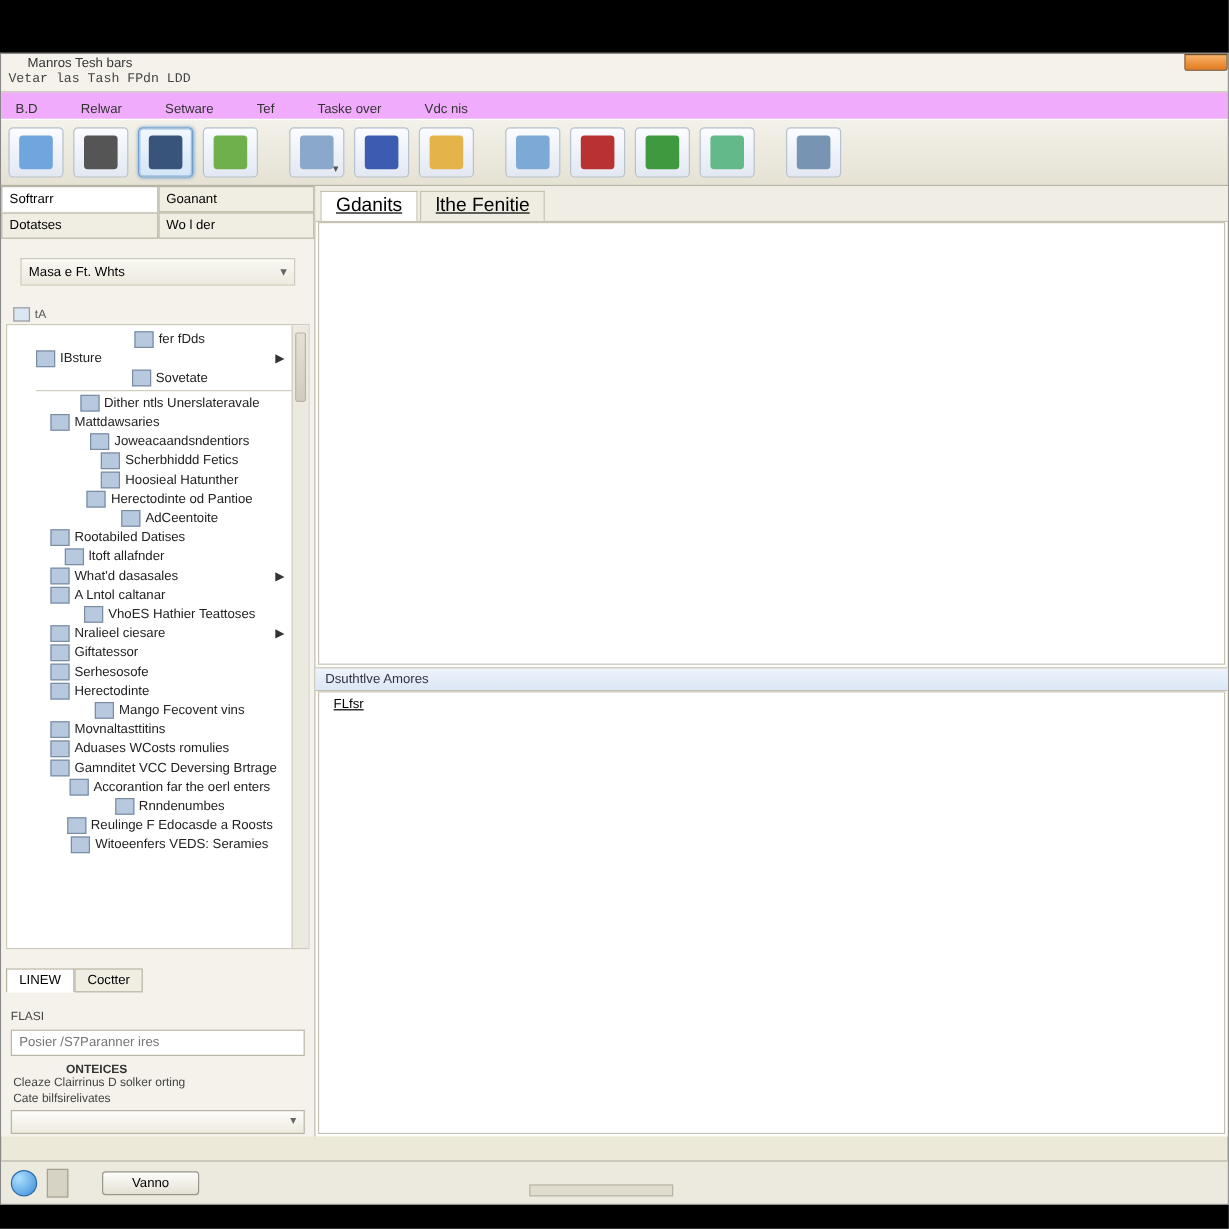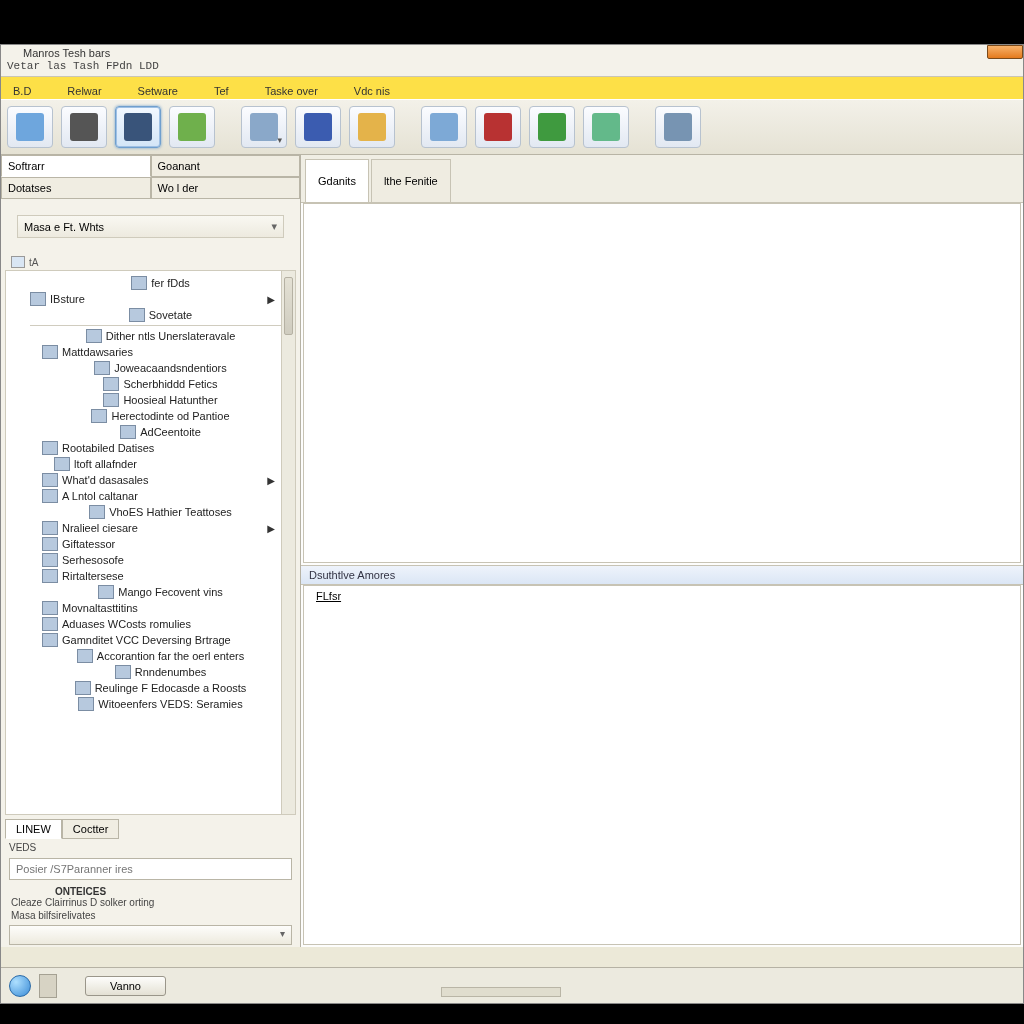--- a/index.html
+++ b/index.html
@@ -27,21 +27,21 @@
     padding: 1px 6px 4px 6px;
     font-size: 11px; color: #444;
     background: #f4f2ea;
     border-bottom: 1px solid #c9c5b5;
     font-family: Liberation Mono, monospace;
   }
   .tabstrip {
     display: flex; gap: 28px;
     padding: 6px 8px 0 8px;
     font-size: 11px; color: #333;
-    background: #fde047;
+    background: #f0abfc;
   }
   .tabstrip span { padding: 2px 4px; }
   .toolbar {
     display: flex; gap: 8px;
     padding: 6px 6px;
     background: linear-gradient(#f3f1e9,#e5e2d4);
     border-top: 1px solid #fff;
     border-bottom: 1px solid #b8b4a5;
   }
   .tbtn {
@@ -51,21 +51,21 @@
     background: linear-gradient(#fbfcff,#e2e8f2);
     display: flex; align-items: center; justify-content: center;
     position: relative;
   }
   .tbtn.selected { border-color:#6f9fce; box-shadow: 0 0 0 1px #9fc0e4 inset, 0 0 3px #6f9fce; background: linear-gradient(#f2f8ff,#d3e5f7); }
   .tbtn.drop::after { content:"▾"; position:absolute; right:4px; bottom:2px; font-size:9px; color:#555; }
   .tgap { width: 10px; }
   .ico { width: 28px; height: 28px; border-radius: 3px; }
 
   .body { display: flex; height: calc(100% - 166px); }
-  .sidebar { width: 300px; background: #f4f2ea; border-right: 1px solid #b6b2a4; display:flex; flex-direction:column; }
+  .sidebar { width: 262px; background: #f4f2ea; border-right: 1px solid #b6b2a4; display:flex; flex-direction:column; }
   .sidetabs { display:flex; }
   .sidetab { flex:1; padding: 4px 6px; font-size:11px; border:1px solid #b9b5a6; background:#f0ede2; }
   .sidetab.active { background:#fff; border-bottom-color:#fff; }
   .sidetabrow2 { display:flex; }
   .sidetabrow2 .sidetab { flex:1; }
   .panelhdr {
     display:flex; align-items:center; justify-content:space-between;
     padding: 4px 6px;
     background: linear-gradient(#f9f8f2,#edeadf);
     border: 1px solid #cfcbbc;
@@ -84,34 +84,34 @@
   .scrollbar { position:absolute; right:0; top:0; bottom:0; width:14px; background:#eceadf; border-left:1px solid #cfcbbc; }
   .scrollbar .thumb { position:absolute; left:2px; right:2px; top:6px; height:58px; background:linear-gradient(#e4e1d4,#cfccbf); border:1px solid #b5b1a3; border-radius:2px; }
   .node { display:flex; align-items:center; gap:4px; padding:1px 2px; font-size:11px; color:#222; white-space:nowrap; }
   .node .nicon { width:16px; height:14px; background:#b7c9de; border:1px solid #7b8da3; flex:0 0 auto; }
   .node .arrow { margin-left:auto; margin-right:16px; color:#333; font-size:10px; }
   .indent1 { padding-left: 22px; justify-content: center; }
   .indent2 { padding-left: 34px; }
   .indent3 { padding-left: 46px; }
   .tree hr { margin:2px 10px 2px 22px; border:none; border-top:1px solid #d0ccbf; }
 
-  .lowertabs { display:flex; margin:0 4px; }
+  .lowertabs { display:flex; margin:12px 4px; }
   .lowertabs .sidetab { flex:0 0 auto; padding:3px 10px; }
   .lowerpanel { margin:0 4px; background:#f4f2ea; }
   .lbl { font-size:10px; color:#444; padding:3px 4px; }
   .inputrow { margin:2px 4px; }
   .inputrow input { width: 100%; height: 22px; border:1px solid #b9b5a6; background:#fff; font-size:11px; padding:0 6px; }
   .sectionlbl { font-weight:600; font-size:10px; padding:4px 6px 0 6px; color:#333;margin-left:44px; }
   .smalltxt { font-size:10px; color:#444; padding:0 6px 2px 6px; }
   .combo { margin:2px 4px; height:20px; border:1px solid #b9b5a6; background:linear-gradient(#fdfdfb,#edeade); position:relative; }
   .combo::after { content:"▾"; position:absolute; right:6px; top:2px; color:#666; font-size:10px; }
 
   .main { flex:1; display:flex; flex-direction:column; background:#fdfdfc; }
   .mtabs { display:flex; gap:2px; padding:4px 4px 0 4px; background:#f0eee4; border-bottom:1px solid #c7c3b4; }
-  .mtab { padding:15px 12px; font-size:11px; border:1px solid #c7c3b4; border-bottom:none; background:#fff; }
+  .mtab { padding:3px 12px; font-size:16px; border:1px solid #c7c3b4; border-bottom:none; background:#fff;text-decoration:underline; }
   .mtab:not(.active){ background:#efece1; }
   .content { flex:1; background:#fff; border:1px solid #c7c3b4; margin:0 2px 2px 2px; }
   .splithdr { padding:3px 8px; background:linear-gradient(#eef3fb,#dbe6f5); border-top:1px solid #c7c3b4; border-bottom:1px solid #c7c3b4; font-size:11px; color:#334; }
   .content2 { flex:1; background:#fff; border:1px solid #c7c3b4; margin:0 2px 2px 2px;text-decoration:underline; }
   .content2 .inner { padding:4px 12px; font-size:11px; }
 
   .statusbar {
     position:absolute; left:0; right:0; bottom:0; height:36px;
     background:#eceadf; border-top:1px solid #b6b2a4;
     display:flex; align-items:center; padding:0 8px; gap:8px;
@@ -281,21 +281,21 @@
             <div class="node indent2">
               <span class="nicon"></span>
               <span>Giftatessor</span>
             </div>
             <div class="node indent2">
               <span class="nicon"></span>
               <span>Serhesosofe</span>
             </div>
             <div class="node indent2">
               <span class="nicon"></span>
-              <span>Rirtaltersese</span>
+              <span>Herectodinte</span>
             </div>
             <div class="node indent1">
               <span class="nicon"></span>
               <span>Mango Fecovent vins</span>
             </div>
             <div class="node indent2">
               <span class="nicon"></span>
               <span>Movnaltasttitins</span>
             </div>
             <div class="node indent2">
@@ -326,25 +326,25 @@
         <div class="scrollbar">
             <div class="thumb"></div>
           </div>
       </div>
 
       <div class="lowertabs">
         <div class="sidetab active">LINEW</div>
         <div class="sidetab">Coctter</div>
       </div>
       <div class="lowerpanel">
-        <div class="lbl">VEDS</div>
+        <div class="lbl">FLASI</div>
         <div class="inputrow"><input placeholder="Posier /S7Paranner ires" style=""></div>
         <div class="sectionlbl">ONTEICES</div>
         <div class="smalltxt">Cleaze Clairrinus D solker orting</div>
-        <div class="smalltxt">Masa bilfsirelivates</div>
+        <div class="smalltxt">Cate bilfsirelivates</div>
         <div class="combo"></div>
       </div>
     </div>
 
     <div class="main">
       <div class="mtabs">
         <div class="mtab active">Gdanits</div>
         <div class="mtab">lthe Fenitie</div>
       </div>
       <div class="content" style="height:186px;"></div>

